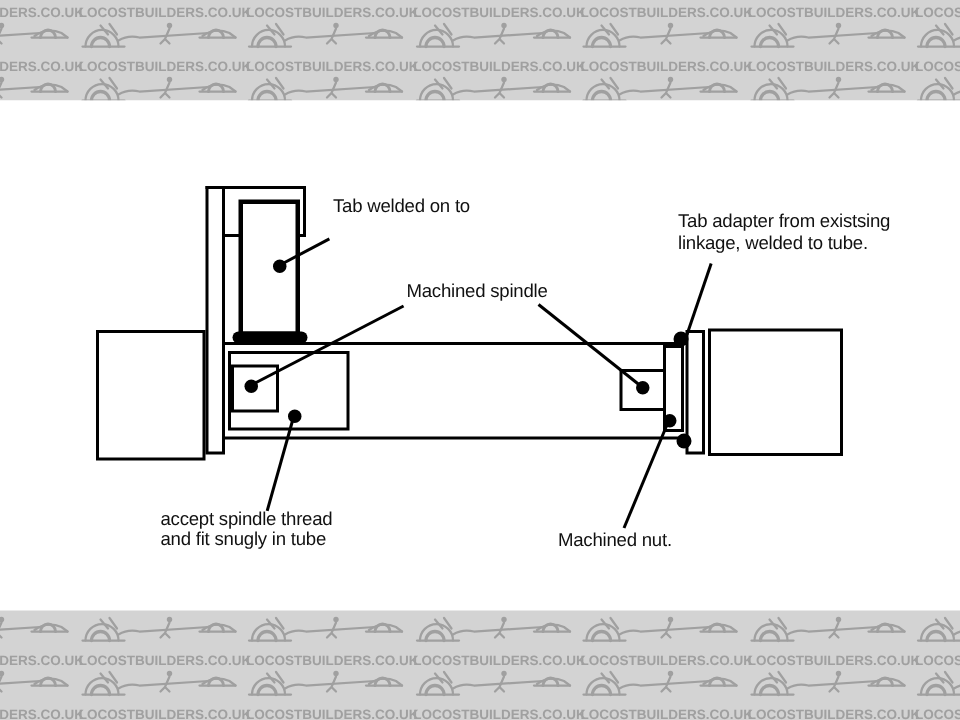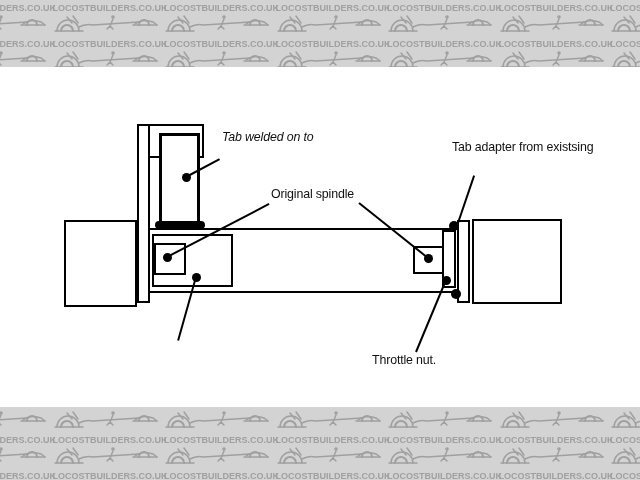--- a/index.html
+++ b/index.html
@@ -398,30 +398,33 @@
     <div class="outline" style="left:154px;top:176px;width:32px;height:32px;"></div>
 
     <div class="outline" style="left:413px;top:179px;width:31px;height:28px;"></div>
     <div class="outline" style="left:442px;top:163px;width:14px;height:58px;"></div>
     <div class="outline" style="left:457px;top:153px;width:13px;height:83px;"></div>
     <div class="outline" style="left:472px;top:152px;width:90px;height:85px;"></div>
 
     <div class="dot" style="left:449px;top:154px;width:10px;height:10px;"></div>
     <div class="dot" style="left:451px;top:222px;width:10px;height:10px;"></div>
 
-    <div class="label" style="left:222px;top:63px;font-style:italic;">
+    <div class="label" style="left:222px;top:63px;">
       <div>Tab welded on to</div>
     </div>
-    <div class="label" style="left:271px;top:120px;">Original spindle</div>
+    <div class="label" style="left:271px;top:120px;">Machined spindle</div>
     <div class="label" style="left:452px;top:73px;">
       <div>Tab adapter from existsing</div>
+      <div>linkage, welded to tube.</div>
     </div>
     <div class="label tight" style="left:107px;top:273px;">
+      <div>accept spindle thread</div>
+      <div>and fit snugly in tube</div>
     </div>
-    <div class="label" style="left:372px;top:286px;">Throttle nut.</div>
+    <div class="label" style="left:372px;top:286px;">Machined nut.</div>
   <div class="dot" style="left: 182px; top: 106px; width: 9px; height: 9px;"></div>
       <div class="dot" style="left: 163px; top: 186px; width: 9px; height: 9px;"></div>
       <div class="dot" style="left: 192px; top: 206px; width: 9px; height: 9px;"></div>
       <div class="dot" style="left: 424px; top: 187px; width: 9px; height: 9px;"></div>
       <div class="dot" style="left: 442px; top: 209px; width: 9px; height: 9px;"></div>
       <div style="position: absolute; left: 186px; top: 109px; width: 38.4708px; height: 2px; background: rgb(0, 0, 0); transform-origin: 0px 1px; transform: rotate(-0.486899rad);"></div>
       <div style="position: absolute; left: 167px; top: 189px; width: 114.948px; height: 2px; background: rgb(0, 0, 0); transform-origin: 0px 1px; transform: rotate(-0.479211rad);"></div>
       <div style="position: absolute; left: 359px; top: 135px; width: 88.2383px; height: 2px; background: rgb(0, 0, 0); transform-origin: 0px 1px; transform: rotate(0.672971rad);"></div>
       <div style="position: absolute; left: 196px; top: 209px; width: 66.4831px; height: 2px; background: rgb(0, 0, 0); transform-origin: 0px 1px; transform: rotate(1.84496rad);"></div>
       <div style="position: absolute; left: 446px; top: 212px; width: 78px; height: 2px; background: rgb(0, 0, 0); transform-origin: 0px 1px; transform: rotate(1.96559rad);"></div>

